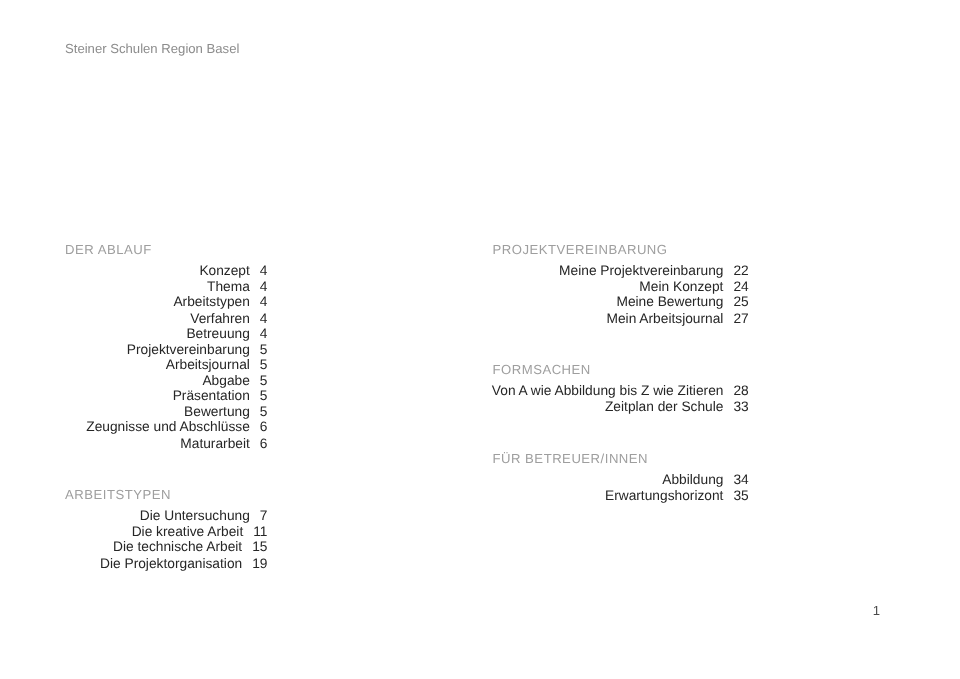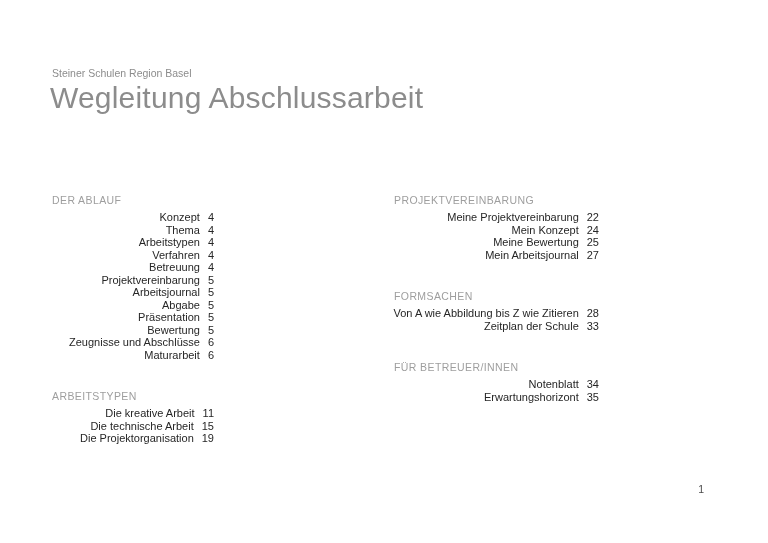--- a/index.html
+++ b/index.html
@@ -8,21 +8,21 @@
     position: relative;
     width: 768px;
     height: 543px;
     background: #ffffff;
     font-family: "Liberation Sans", sans-serif;
     overflow: hidden;
   }
   .letterhead {
     position: absolute;
     left: 52px;
-    top: 67px;
+    top: 33px;
     font-size: 10.5px;
     line-height: 12px;
     color: #8c8c8c;
   }
   .doc-title {
     position: absolute;
     left: 50px;
     top: 81px;
     font-size: 30px;
     line-height: 34px;
@@ -65,21 +65,20 @@
     color: #4a4a4a;
     text-align: right;
   }
 </style>
 </head>
 <body>
 
 <div class="page">
   <div class="letterhead">Steiner Schulen Region Basel</div>
 
-  <h1 class="doc-title">Wegleitung Abschlussarbeit</h1>
 
   <div class="toc-column left">
       <div class="toc-section">
         <div class="toc-heading">DER ABLAUF</div>
         <div class="toc-row">
           <span class="toc-label">Konzept</span>
           <span class="toc-page">4</span>
         </div>
         <div class="toc-row">
           <span class="toc-label">Thema</span>
@@ -122,20 +121,24 @@
           <span class="toc-page">6</span>
         </div>
         <div class="toc-row">
           <span class="toc-label">Maturarbeit</span>
           <span class="toc-page">6</span>
         </div>
       </div>
       <div class="toc-section">
         <div class="toc-heading">ARBEITSTYPEN</div>
         <div class="toc-row">
+          <span class="toc-label">Die Untersuchung</span>
+          <span class="toc-page">7</span>
+        </div>
+        <div class="toc-row">
           <span class="toc-label">Die kreative Arbeit</span>
           <span class="toc-page">11</span>
         </div>
         <div class="toc-row">
           <span class="toc-label">Die technische Arbeit</span>
           <span class="toc-page">15</span>
         </div>
         <div class="toc-row">
           <span class="toc-label">Die Projektorganisation</span>
           <span class="toc-page">19</span>
@@ -170,21 +173,21 @@
           <span class="toc-page">28</span>
         </div>
         <div class="toc-row">
           <span class="toc-label">Zeitplan der Schule</span>
           <span class="toc-page">33</span>
         </div>
       </div>
       <div class="toc-section">
         <div class="toc-heading">FÜR BETREUER/INNEN</div>
         <div class="toc-row">
-          <span class="toc-label">Notenblatt</span>
+          <span class="toc-label">Abbildung</span>
           <span class="toc-page">34</span>
         </div>
         <div class="toc-row">
           <span class="toc-label">Erwartungshorizont</span>
           <span class="toc-page">35</span>
         </div>
       </div>
     </div>
 
   <div class="page-number">1</div>

